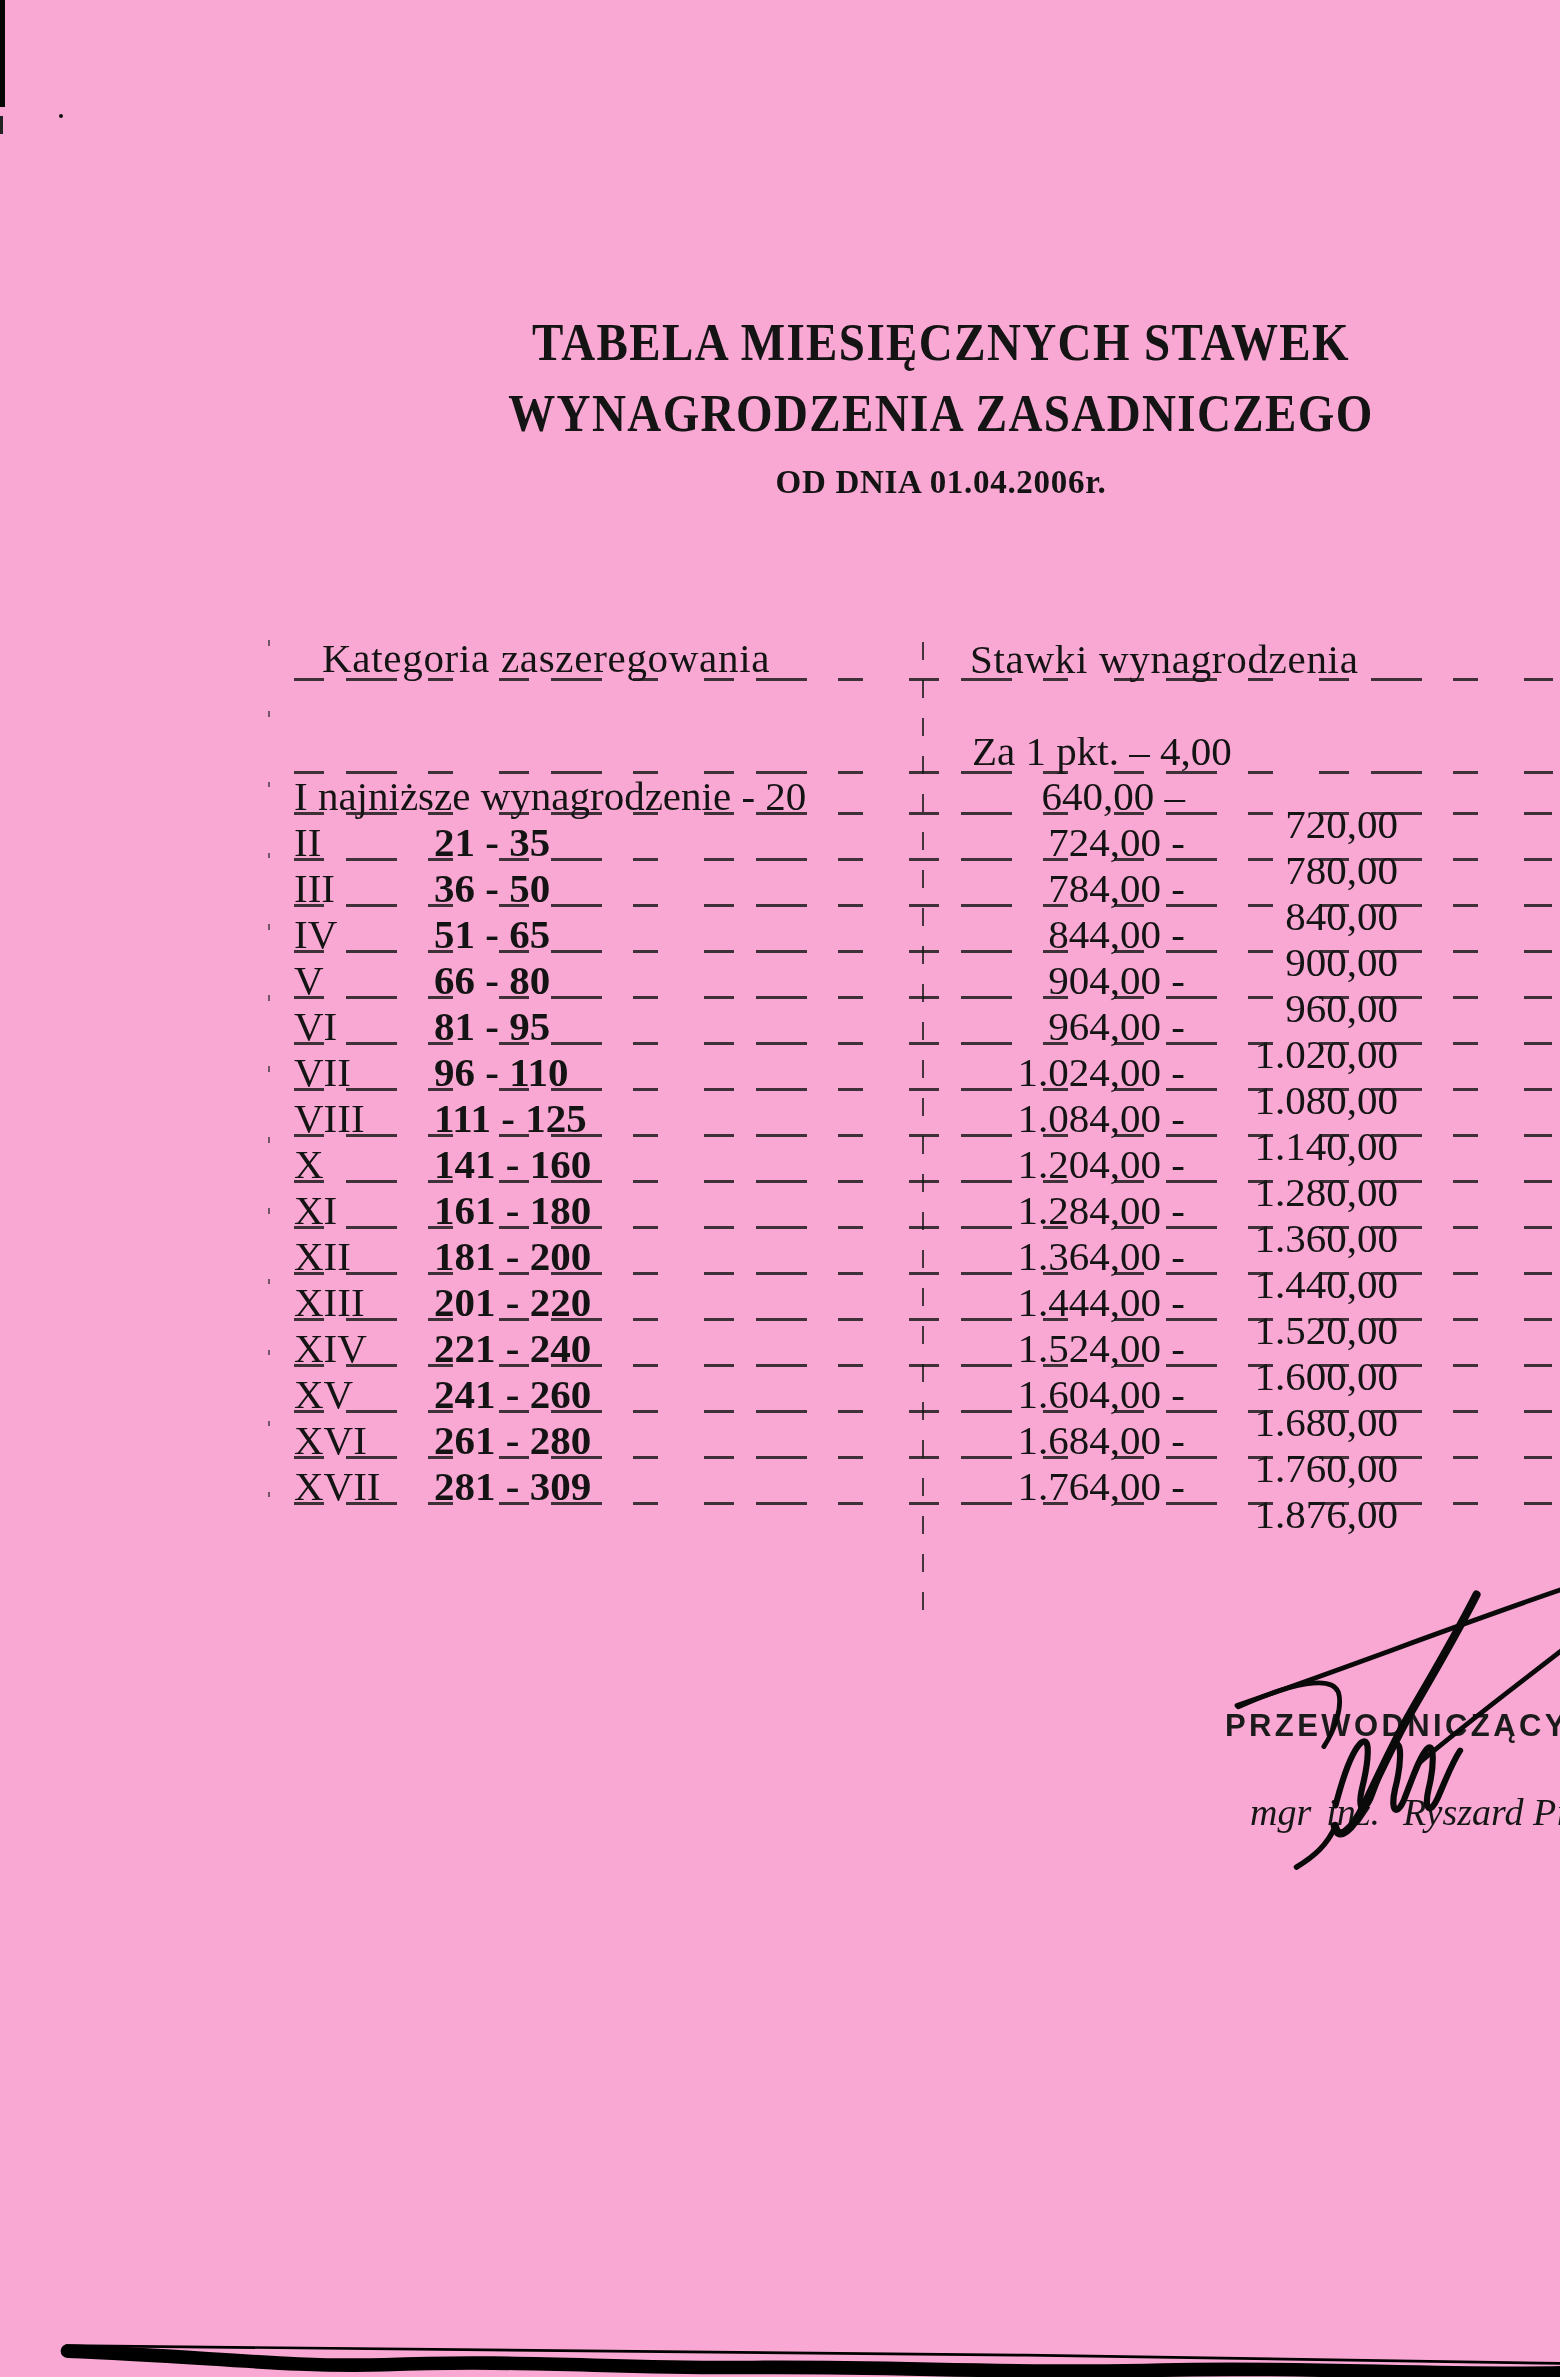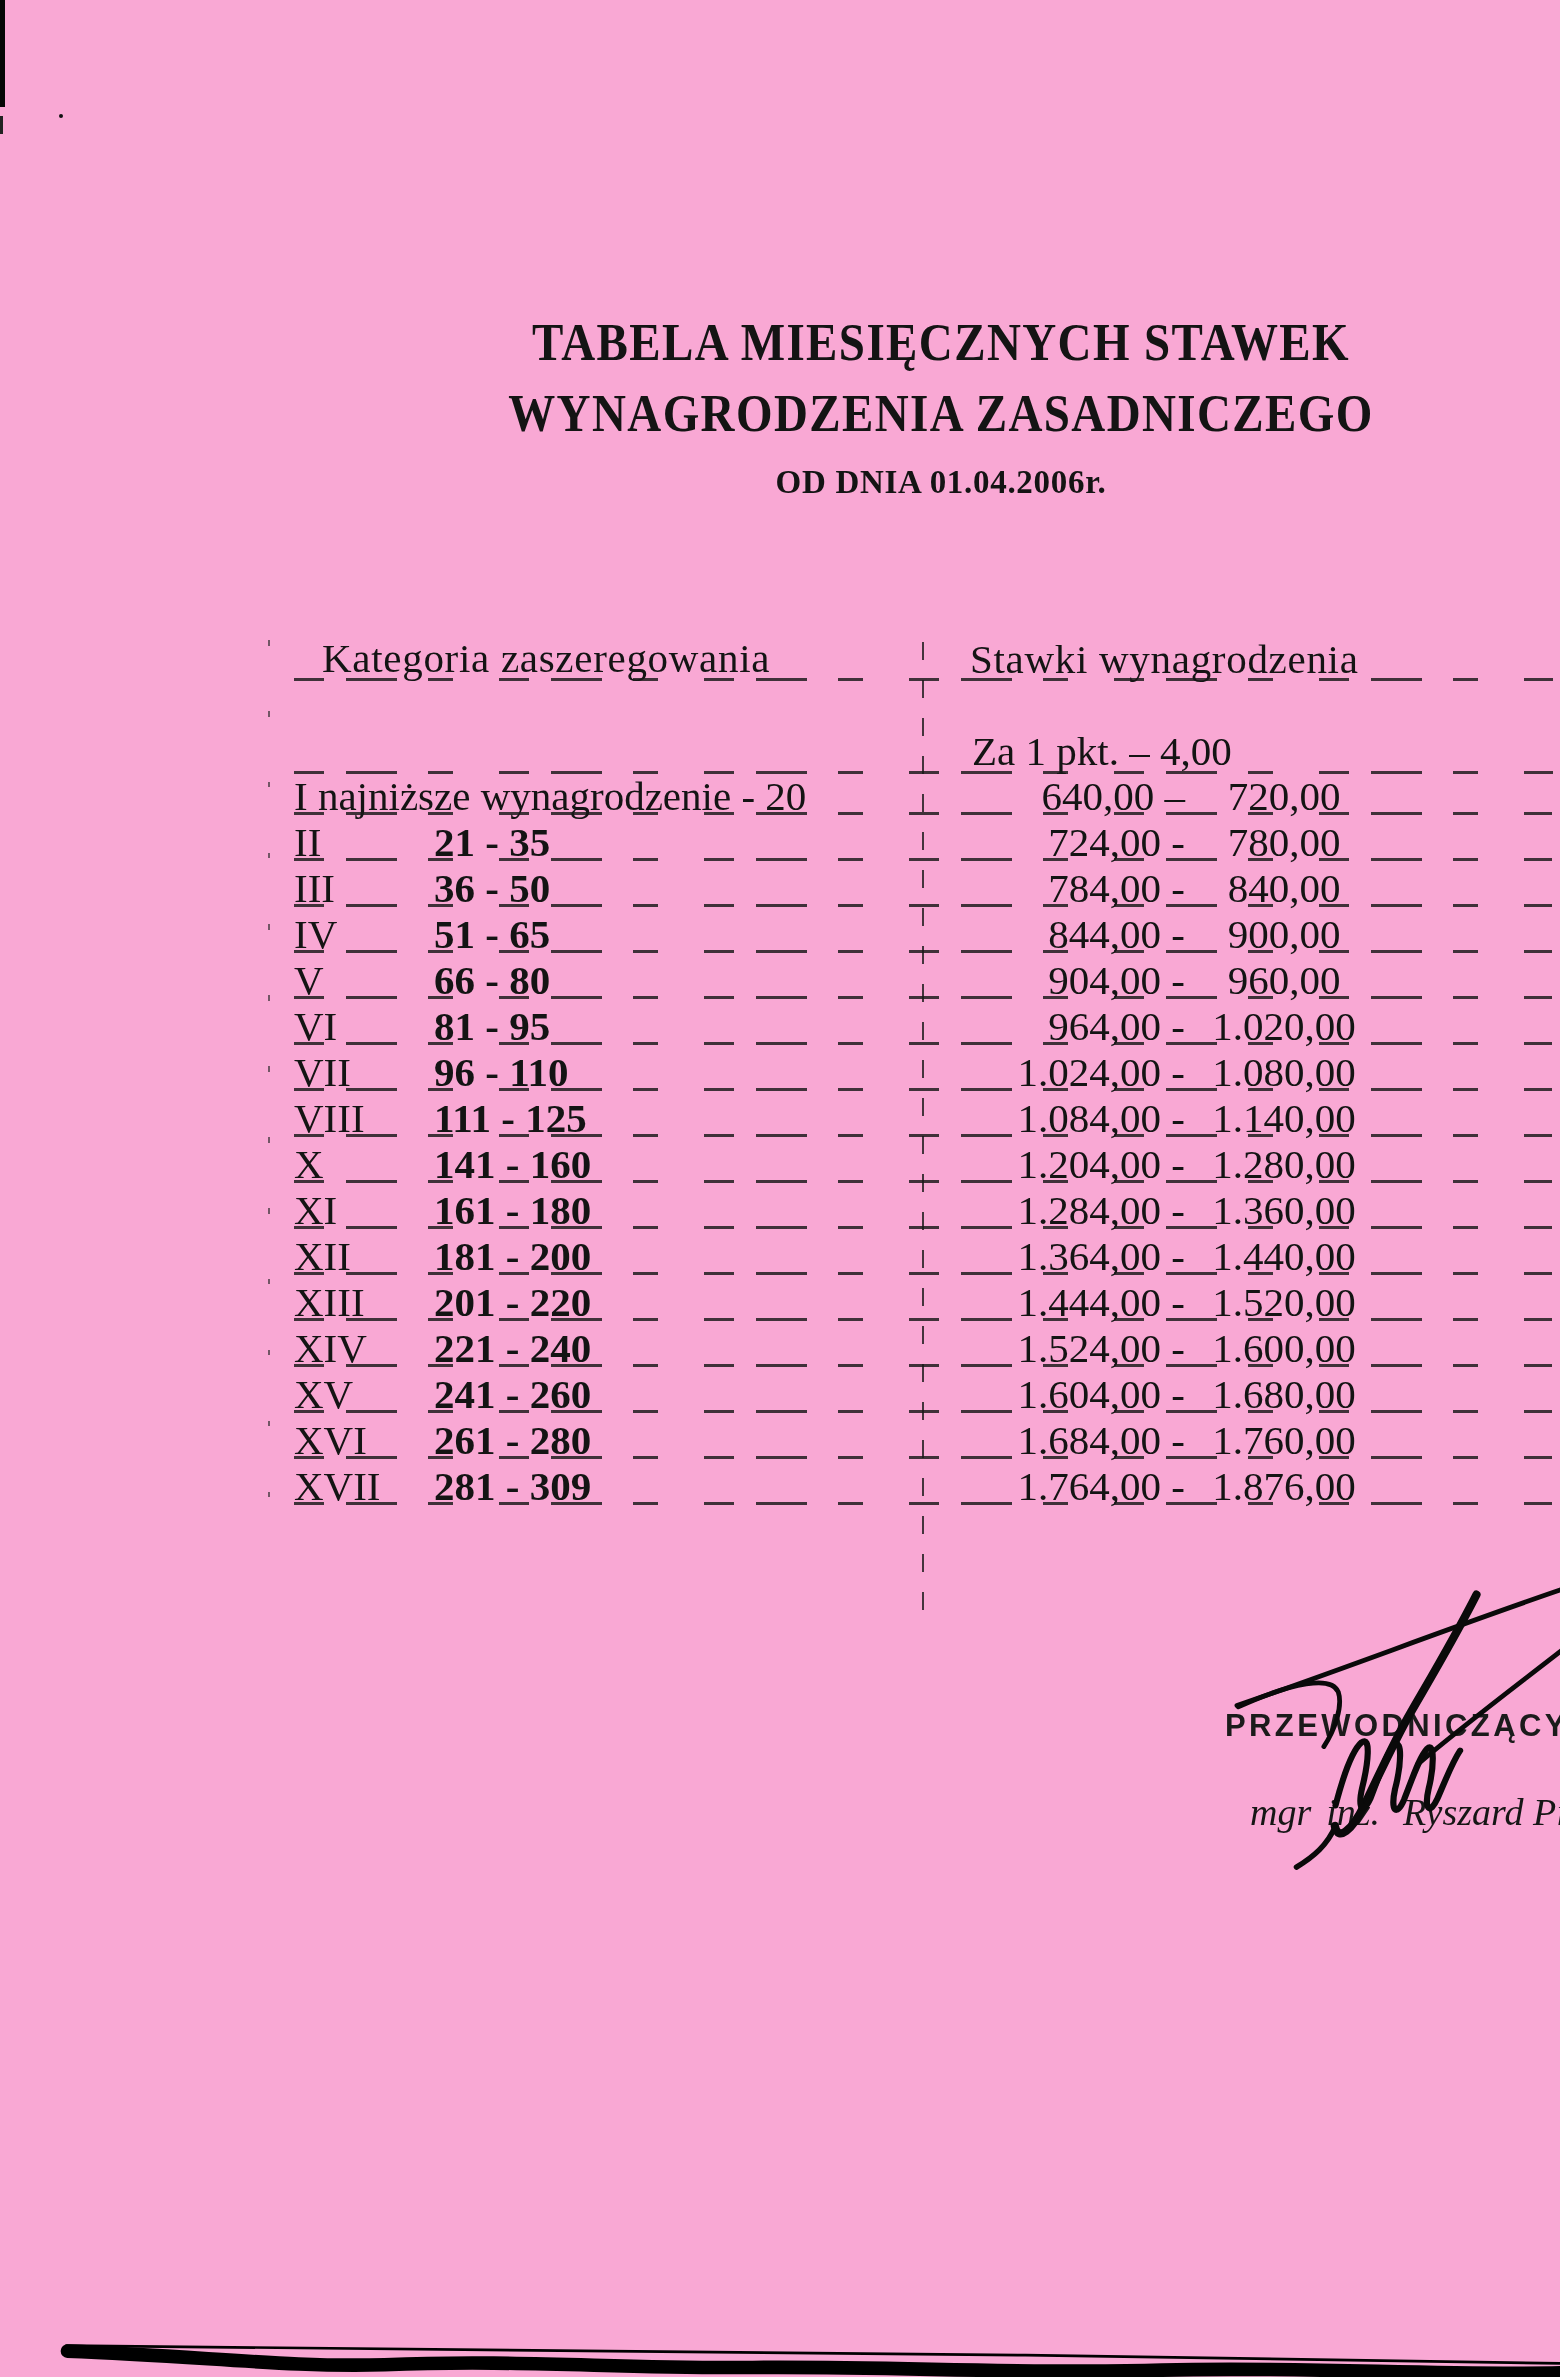--- a/index.html
+++ b/index.html
@@ -45,21 +45,21 @@
   }
   .hline-headers{left:294px;top:678px;width:1259px;}
   .hline-rate{left:294px;top:771px;width:1259px;}
   
   .tbody{position:absolute;left:294px;top:772px;width:1263px;}
   .trow{position:relative;height:46px;font-size:41px;white-space:nowrap;}
   .trow span{position:absolute;top:0;}
   .c-roman{left:0;}
   .c-range{left:140px;font-weight:bold;}
   .c-from{left:684px;width:207px;text-align:right;}
-  .c-to{left:912px;width:156px;text-align:center;}
+  .c-to{left:948px;width:156px;text-align:right;margin-top:28px;}
   .trow .hline{left:0;width:1258px;top:40px;}
   
   .stamp-line{
     position:absolute;left:1225px;top:1708px;
     font-family:"Liberation Sans","DejaVu Sans",sans-serif;
     font-weight:bold;font-size:31px;letter-spacing:3.4px;word-spacing:23px;
     color:#1b1b1b;white-space:nowrap;
   }
   .mgr-line{
     position:absolute;left:1250px;top:1790px;

